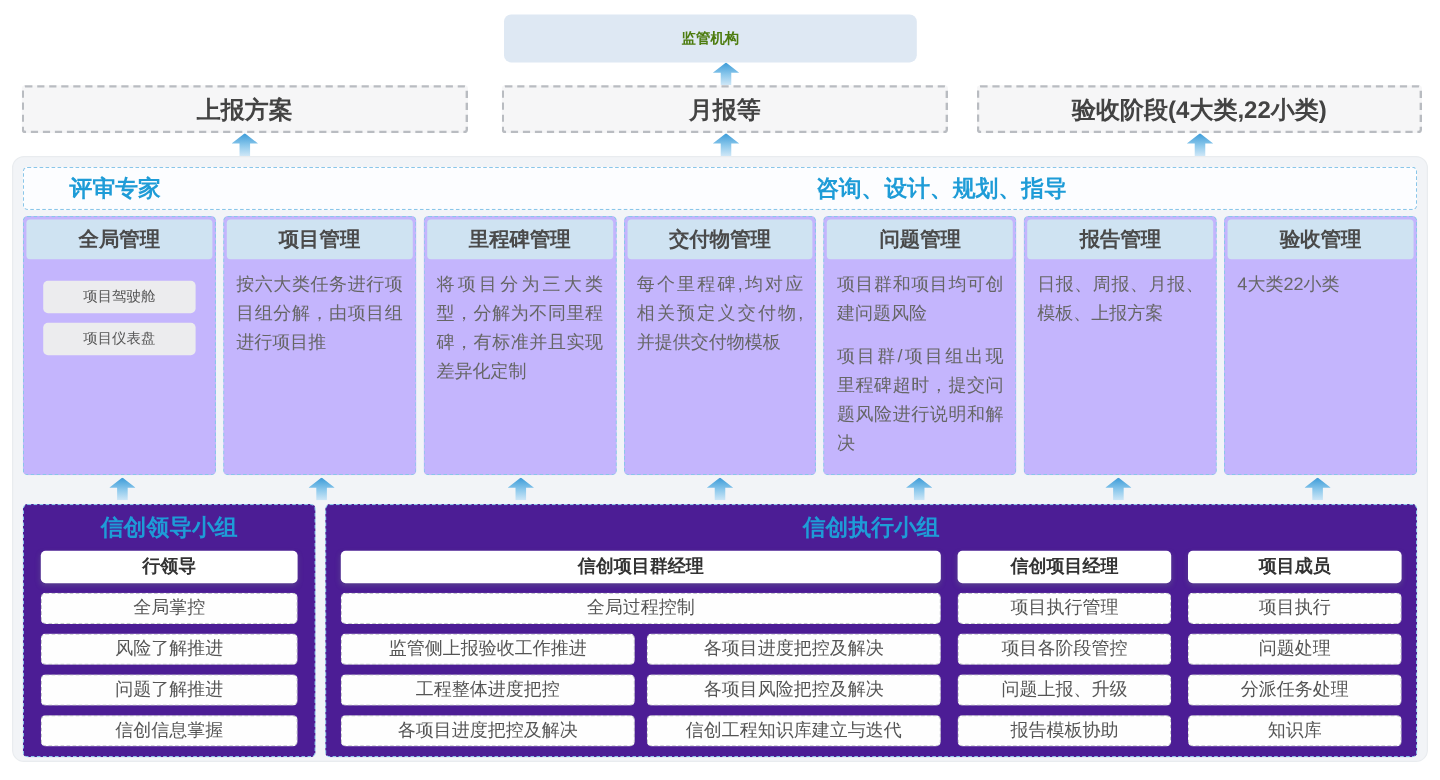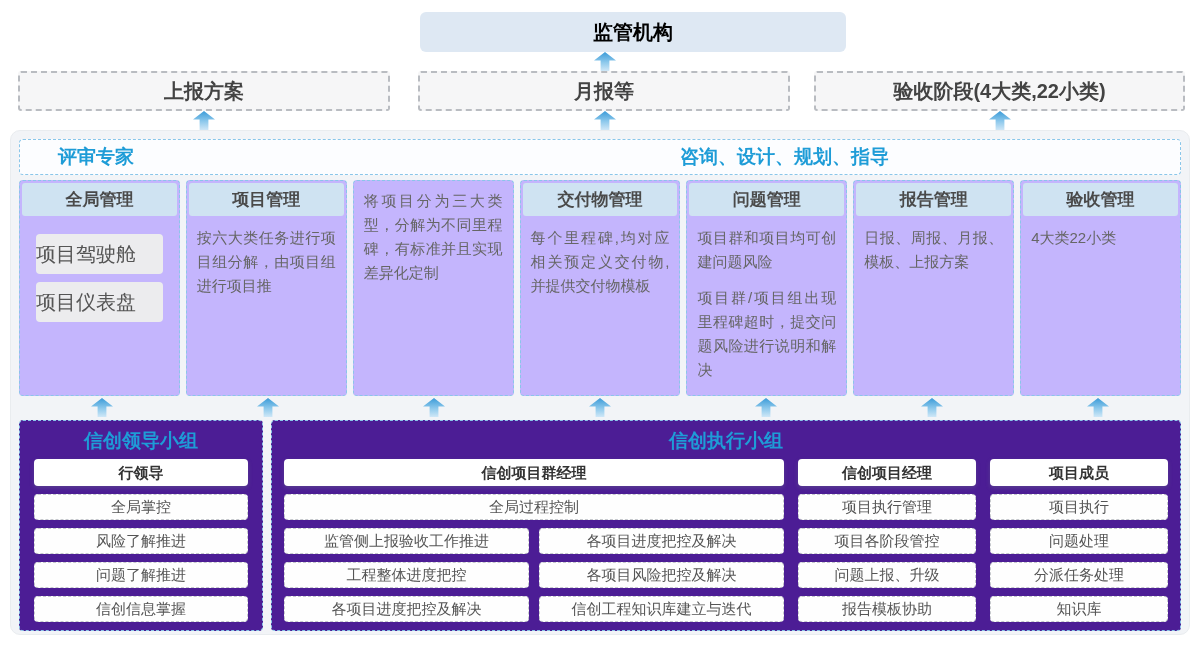--- a/index.html
+++ b/index.html
@@ -7,24 +7,24 @@
   body {
     font-family: "Liberation Sans", "DejaVu Sans", sans-serif;
     background: #ffffff;
     position: relative;
     overflow: hidden;
   }
   .abs { position: absolute; }
 
   
   .regulator {
-    left: 420px; top: 12px; width: 426px; height: 40px;
+    left: 420px; top: 12px; width: 344px; height: 40px;
     background: #dee8f3; border-radius: 6px;
     display: flex; align-items: center; justify-content: center;
-    font-size: 20px; font-weight: bold; color: #000000;
+    font-size: 12px; font-weight: bold; color: #4d7c0f;
   }
   .channel {
     top: 71px; height: 40px;
     background: #f6f6f7; border: 2px dashed #b9bcc1; border-radius: 3px;
     display: flex; align-items: center; justify-content: center;
     font-size: 20px; font-weight: bold; color: #434343;
   }
   .channel.c0 { left: 18px;  width: 372px; }
   .channel.c1 { left: 418px; width: 372px; }
   .channel.c2 { left: 814px; width: 371px; }
@@ -72,21 +72,21 @@
     font-size: 17px; font-weight: bold; color: #4a4a4a;
   }
   .col-body {
     padding: 8px 10px; font-size: 15px; color: #666;
     line-height: 1.6; text-align: justify;
   }
   .col-body p + p { margin-top: 12px; }
   .chip {
     margin: 8px 6px 4px 6px; padding: 4px 0;
     background: #ececee; border-radius: 4px;
-    text-align: left; font-size: 20px; color: #555;
+    text-align: center; font-size: 12px; color: #555;
   }
 
   .arrows-grid {
     height: 22px; margin-top: 2px;
     display: grid; grid-template-columns: repeat(7, 1fr);
   }
   .arrows-grid .arrow-up { margin: 0 auto; }
 
   
   .bottom-row { display: flex; gap: 8px; margin-top: 0; height: 211px; }
@@ -148,20 +148,21 @@
         <div class="chip">项目仪表盘</div>
       </div>
     </div>
 
     <div class="col">
       <div class="col-header">项目管理</div>
       <div class="col-body">按六大类任务进行项目组分解，由项目组进行项目推</div>
     </div>
 
     <div class="col">
+      <div class="col-header">里程碑管理</div>
       <div class="col-body">将项目分为三大类型，分解为不同里程碑，有标准并且实现差异化定制</div>
     </div>
 
     <div class="col">
       <div class="col-header">交付物管理</div>
       <div class="col-body">每个里程碑,均对应相关预定义交付物,并提供交付物模板</div>
     </div>
 
     <div class="col">
       <div class="col-header">问题管理</div>

